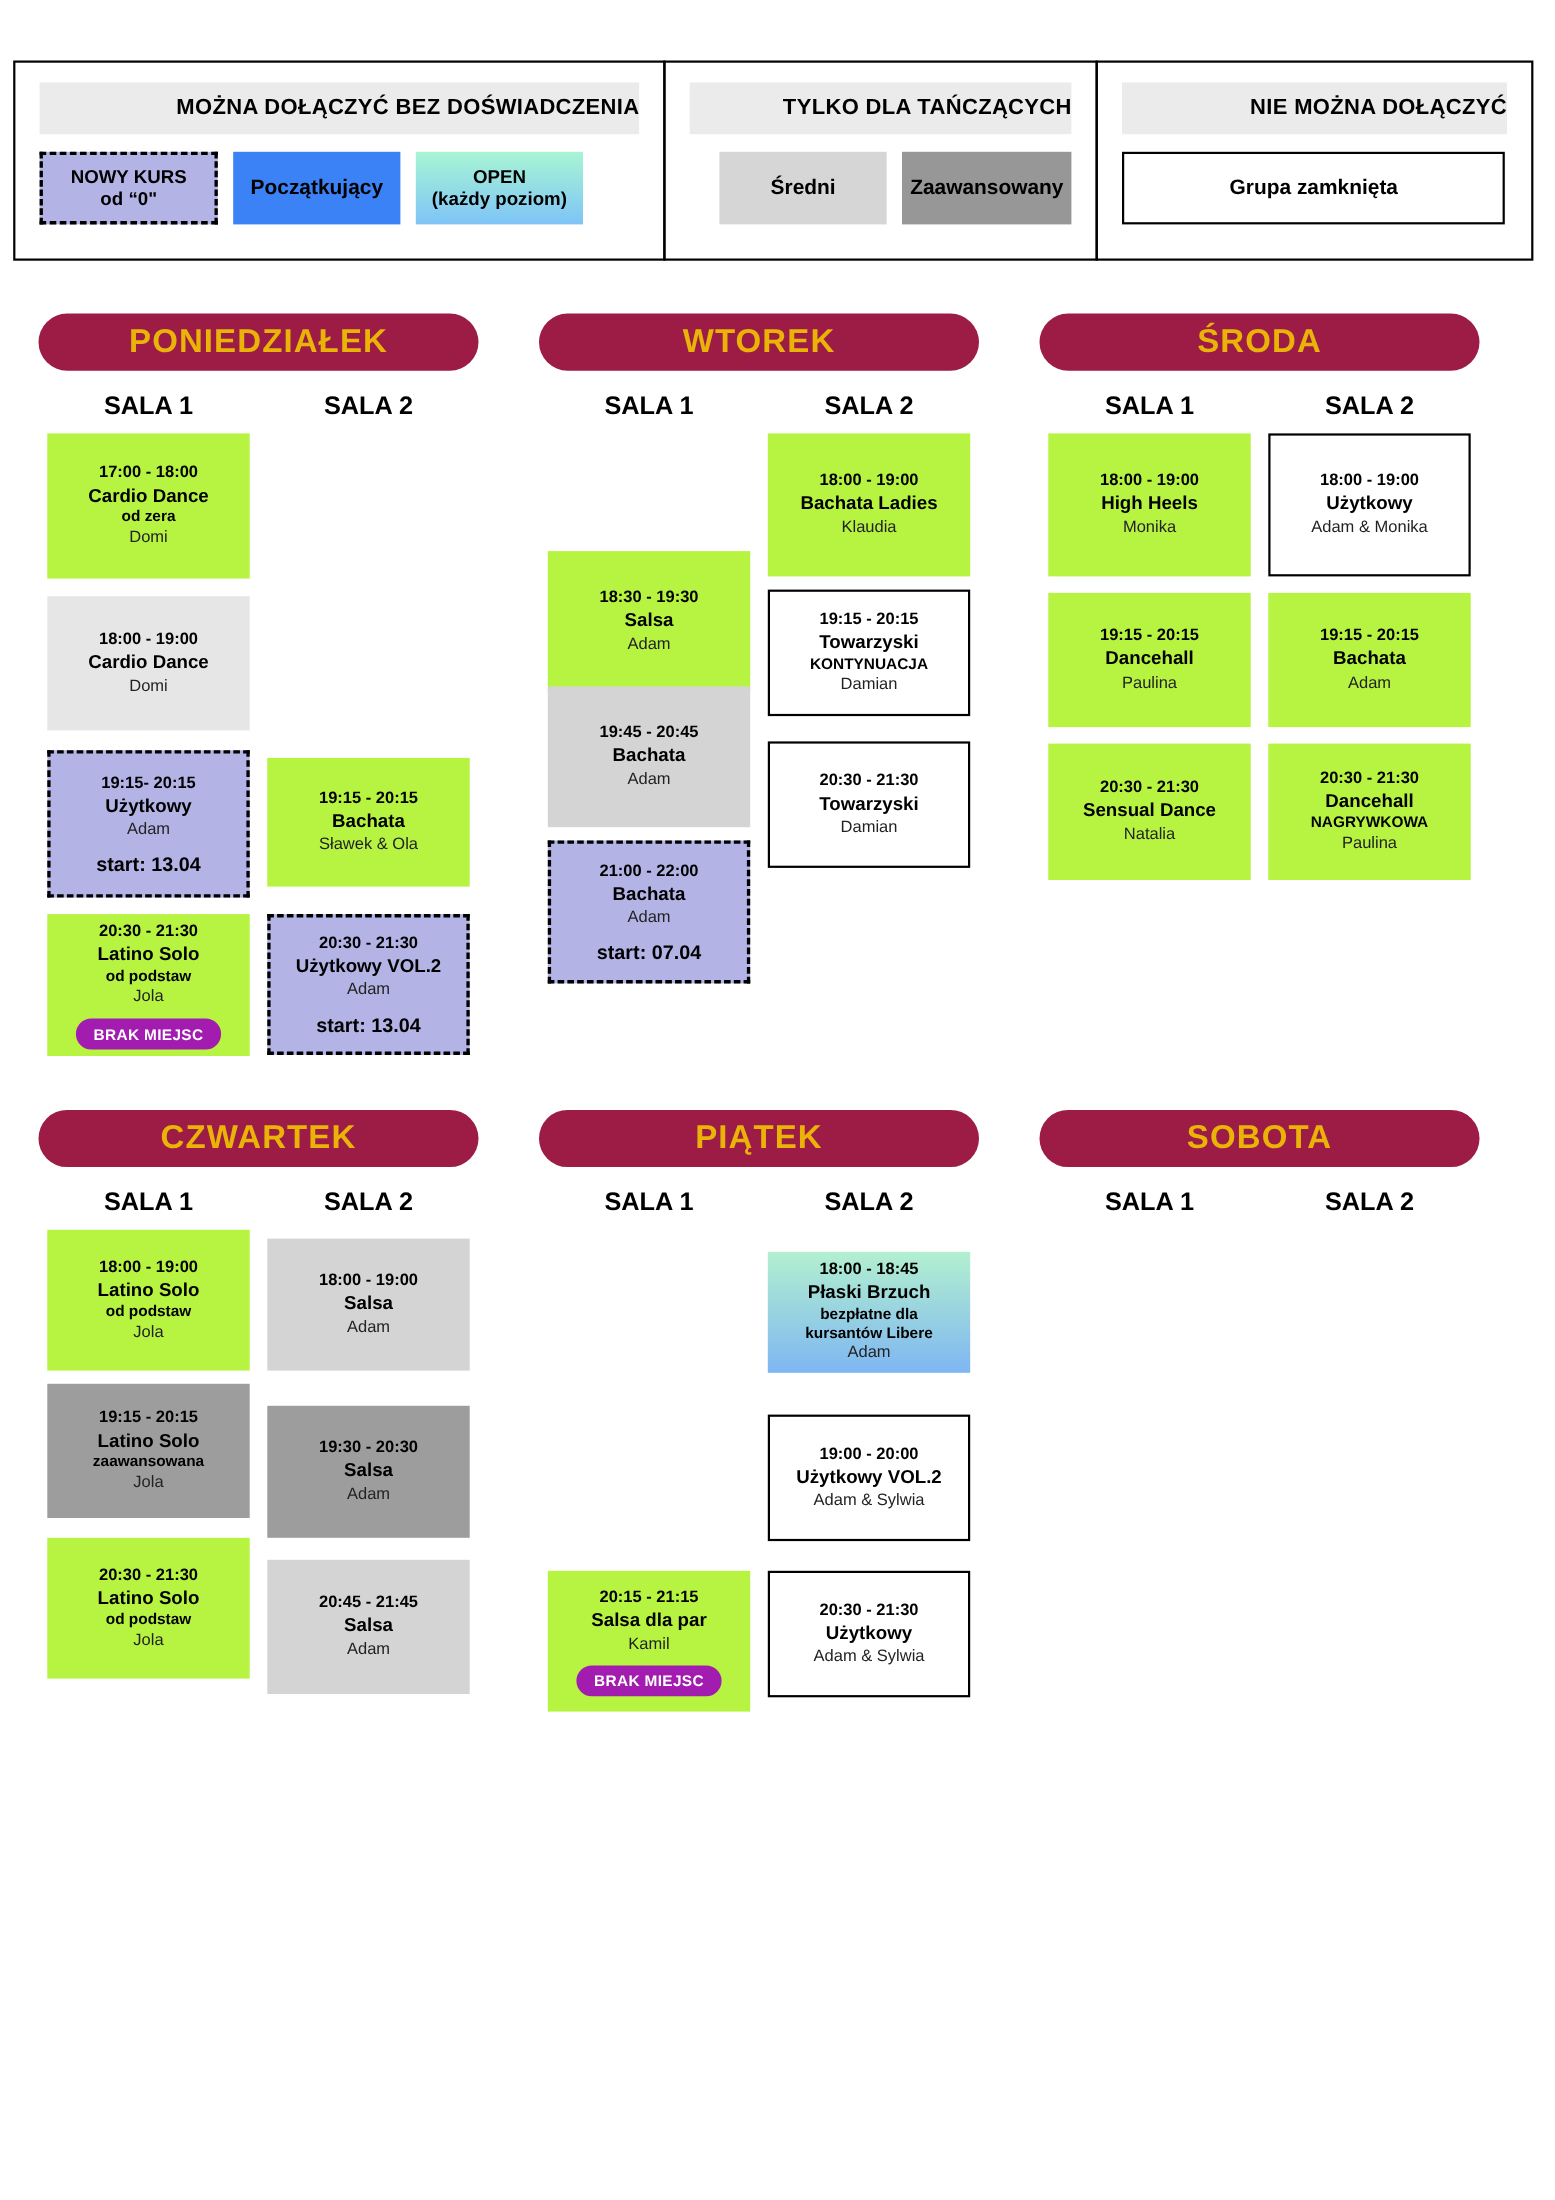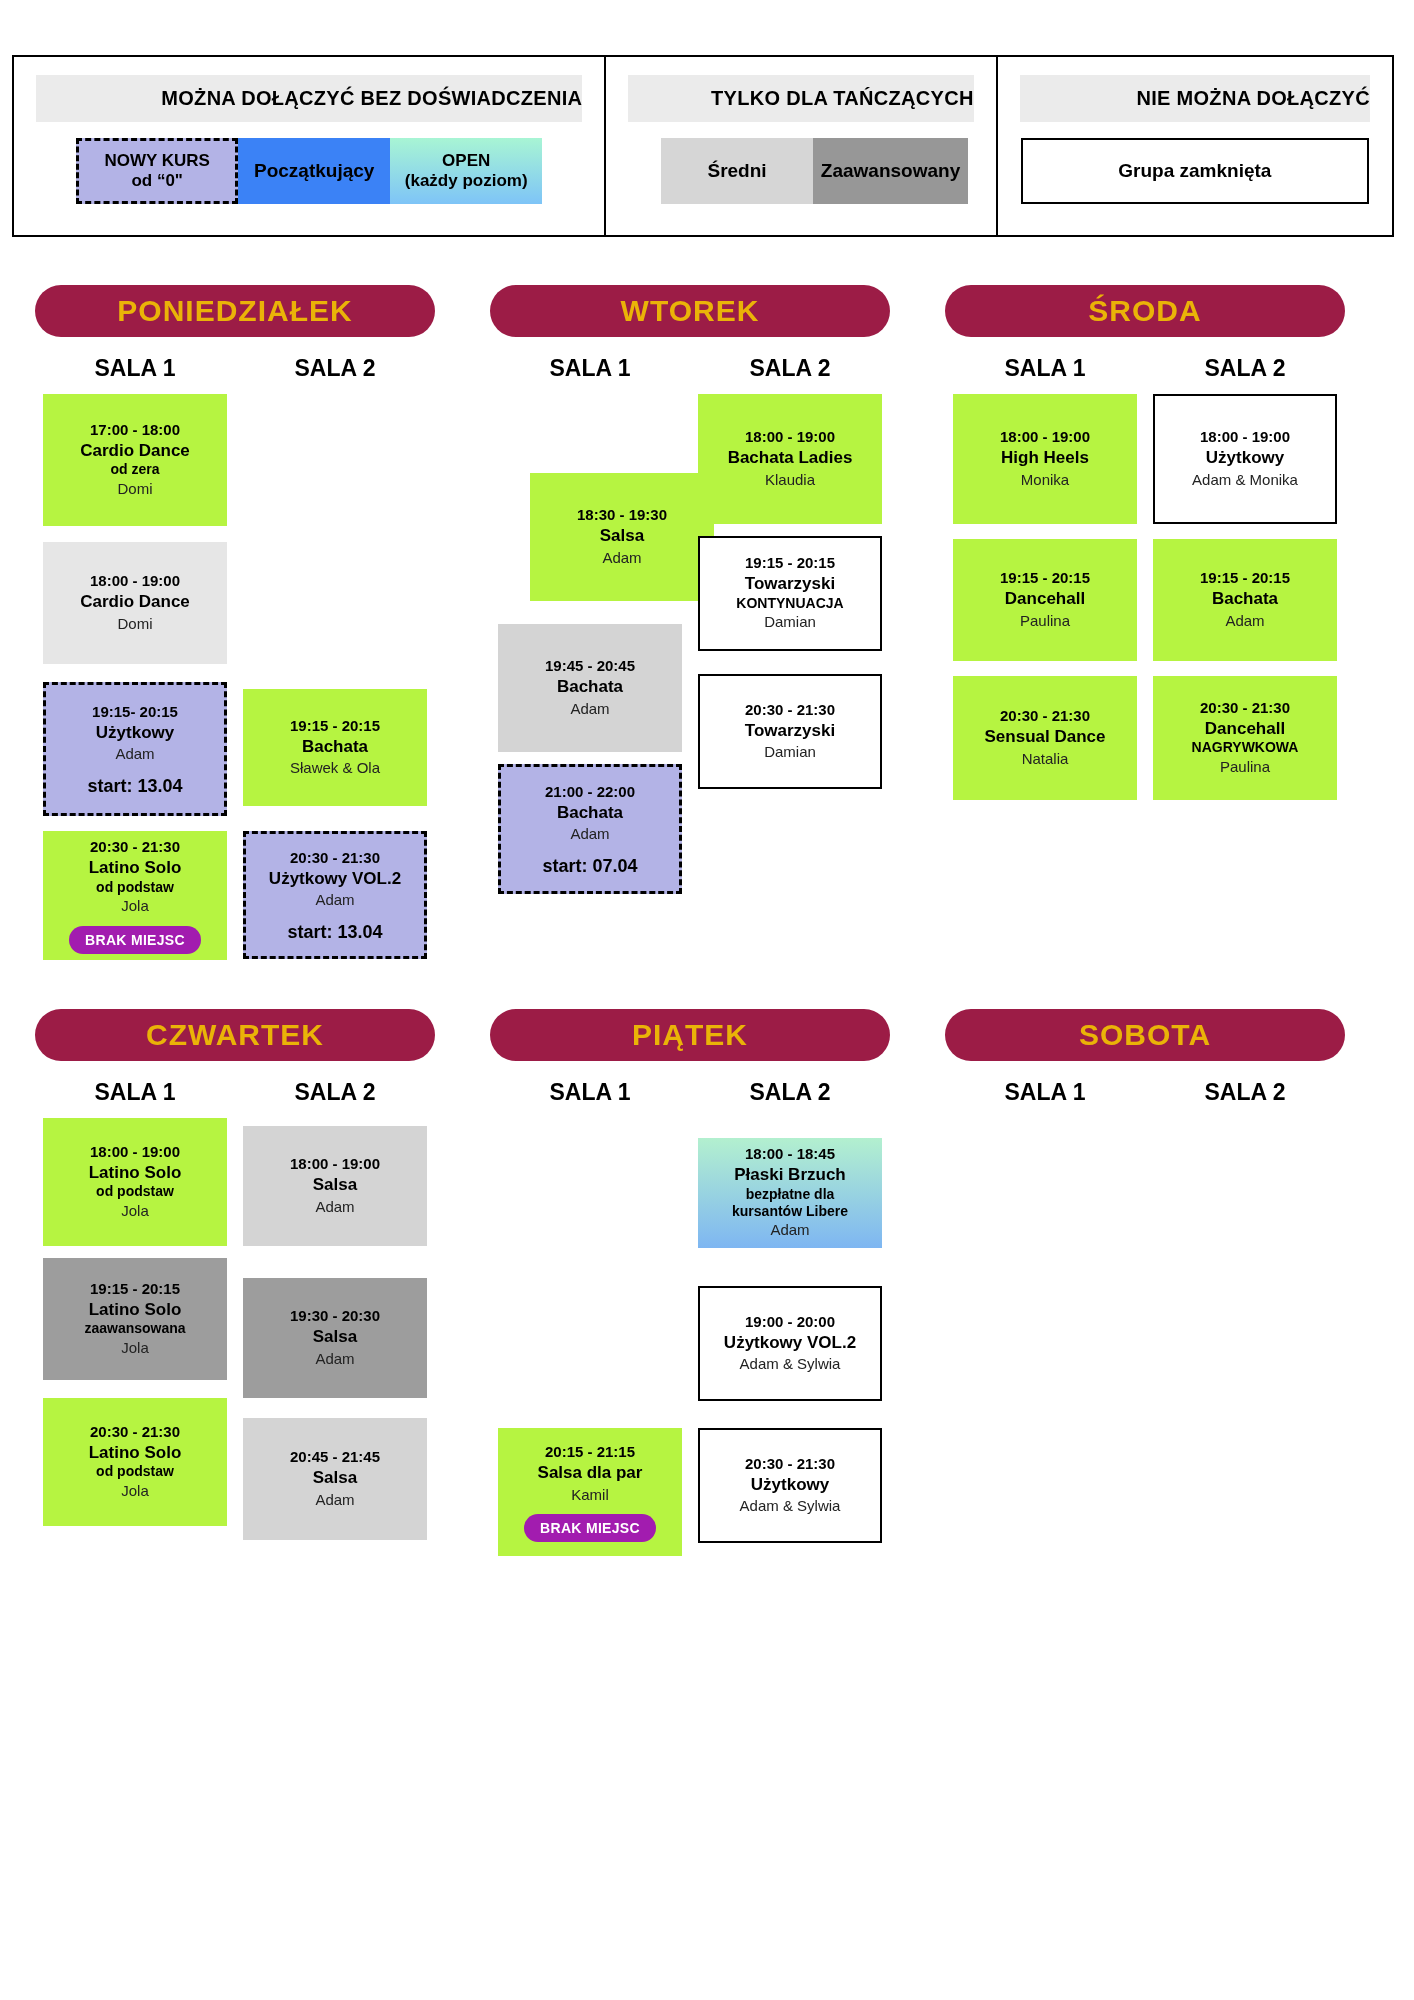--- a/index.html
+++ b/index.html
@@ -35,21 +35,21 @@
   .legend-title {
     background: #ebebeb;
     width: 100%;
     text-align: right;
     font-weight: bold;
     font-size: 20px;
     letter-spacing: .3px;
     padding: 12px 0;
     margin-bottom: 16px;
   }
-  .legend-swatches { display: flex; width: 100%; justify-content: center; }
+  .legend-swatches { display: flex; gap: 14px; width: 100%; justify-content: flex-start; }
   .swatch {
     height: 66px;
     display: flex;
     flex-direction: column;
     align-items: center;
     justify-content: center;
     text-align: center;
     font-weight: bold;
     font-size: 17px;
     line-height: 1.2;
@@ -225,21 +225,21 @@
         </div>
       </div>
       <div class="day-col">
         <div class="day-pill">WTOREK</div>
         <div class="rooms">
           <div class="room-label">SALA 1</div>
           <div class="room-label">SALA 2</div>
         </div>
         <div class="slots" style="height: 520px;">
           <div class="slot-col">
-            <div class="card lv-pocz" style="top: 79px; min-height: 128px; margin-left: 32px;">
+            <div class="card lv-pocz" style="top: 107px; min-height: 128px;">
               <div class="time">18:30 - 19:30</div>
               <div class="name">Salsa</div>
               <div class="teacher">Adam</div>
             </div>
             <div class="card lv-sredni2" style="top: 230px; min-height: 128px;">
               <div class="time">19:45 - 20:45</div>
               <div class="name">Bachata</div>
               <div class="teacher">Adam</div>
             </div>
             <div class="card lv-nowy" style="top: 370px; min-height: 130px;">

